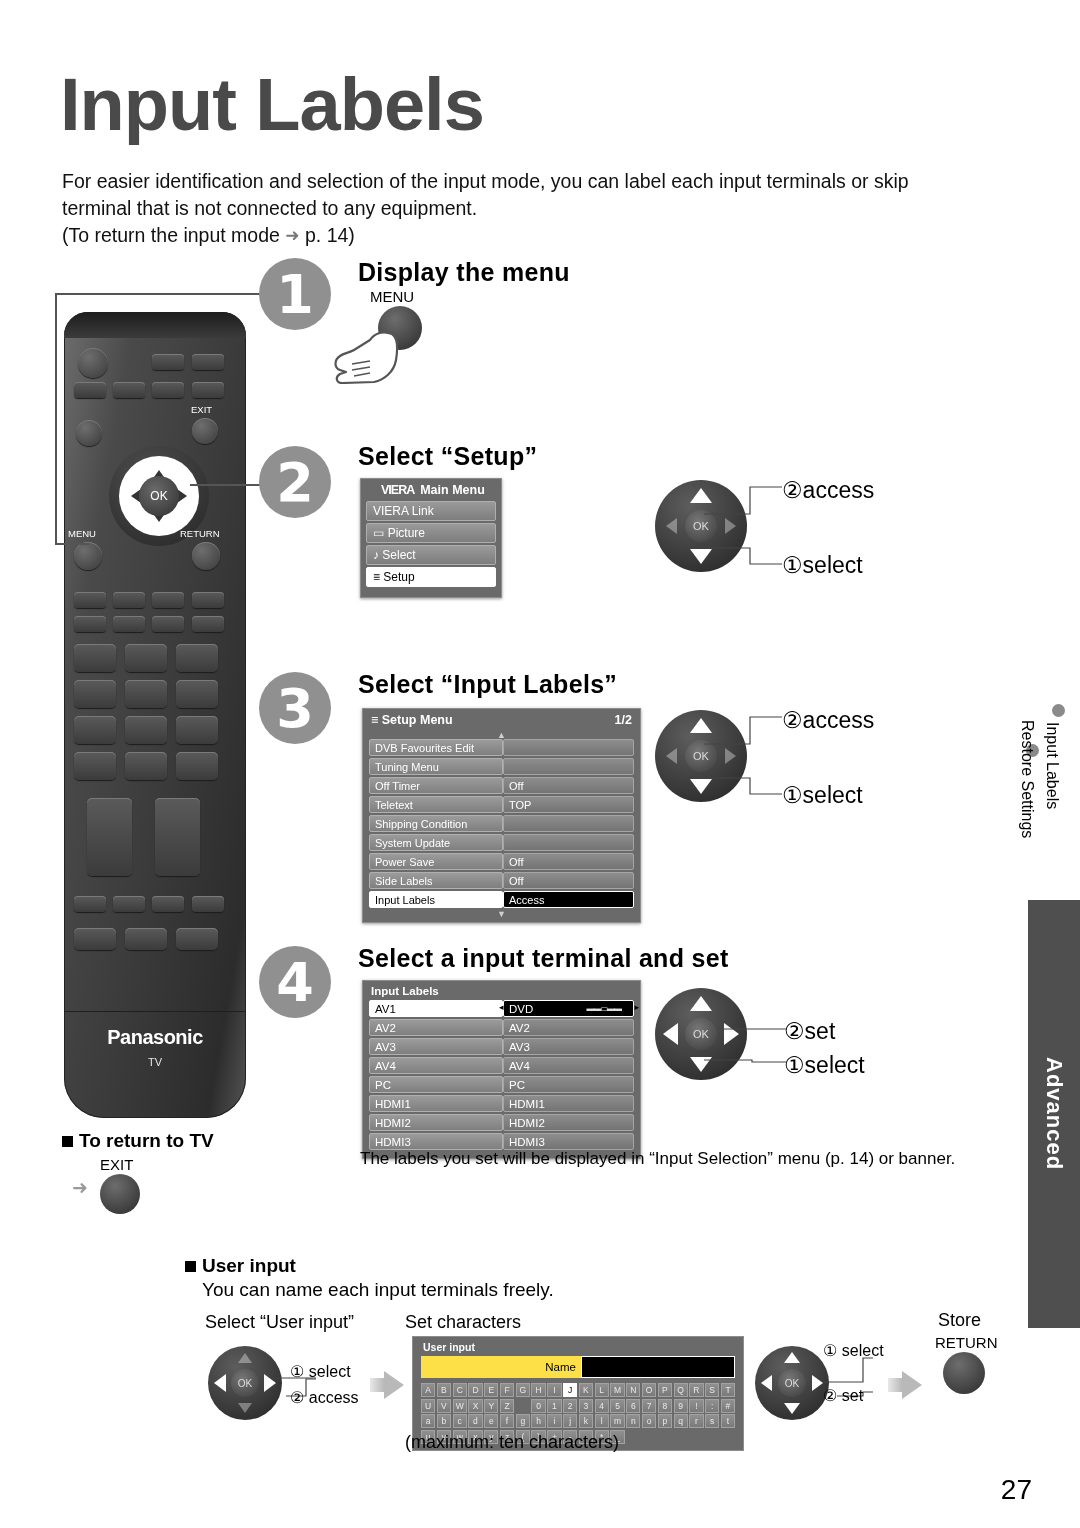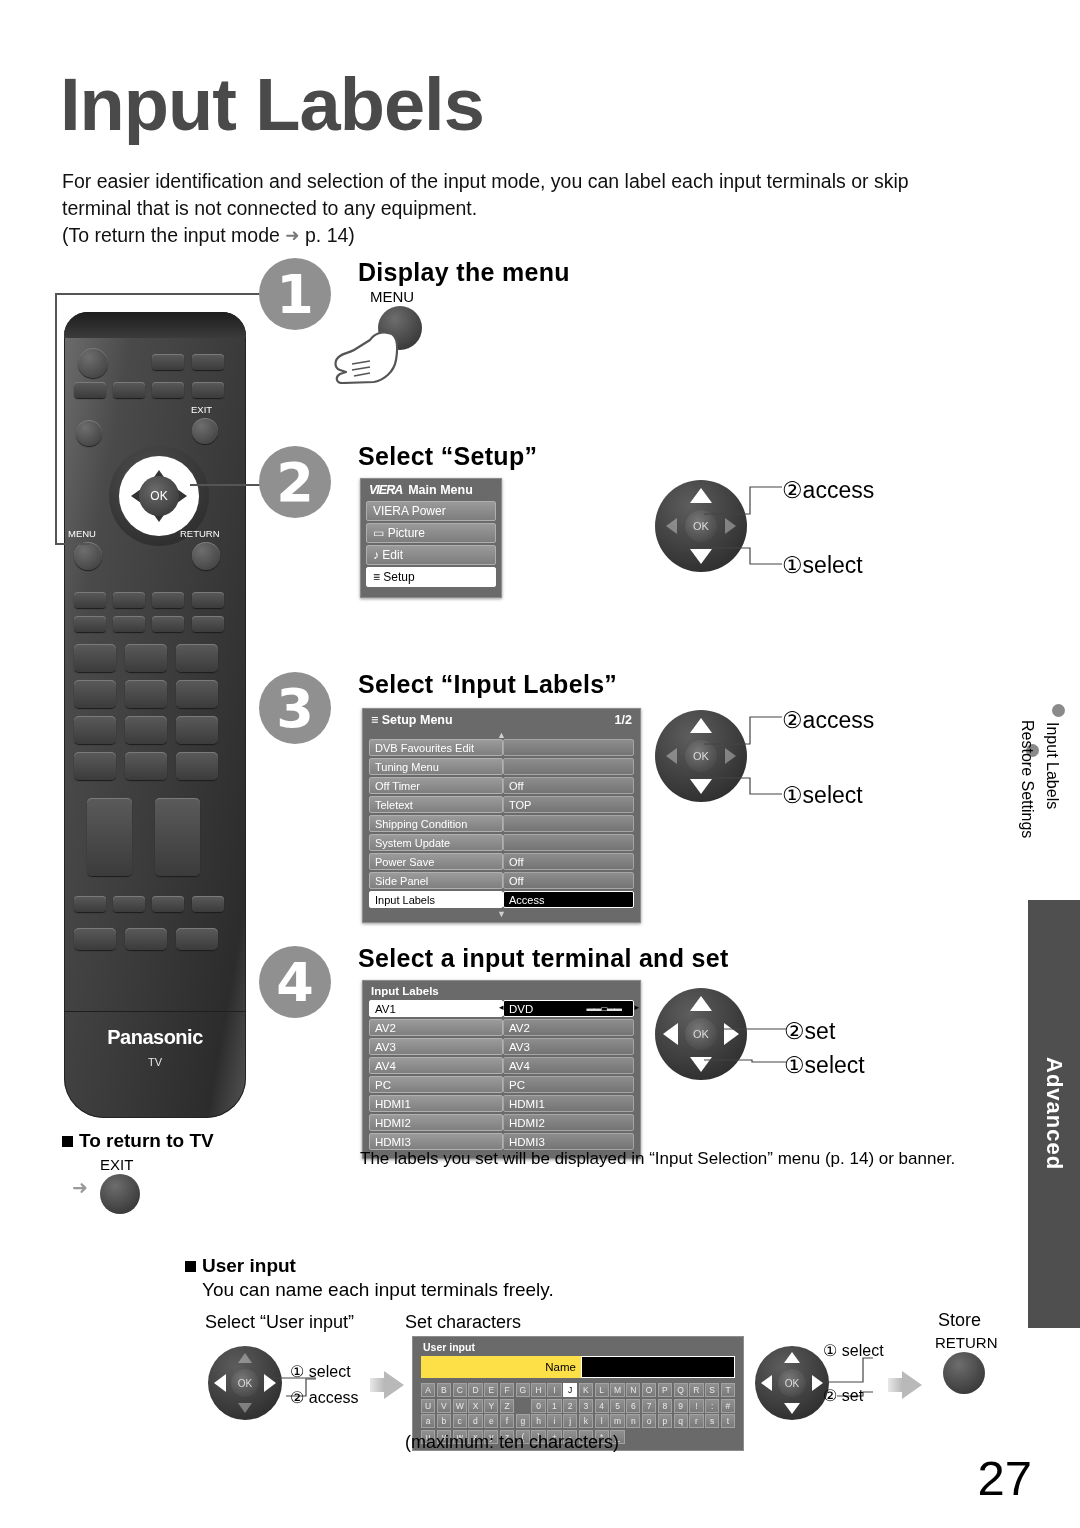--- a/index.html
+++ b/index.html
@@ -52,21 +52,21 @@
   
   .osd{position:absolute;background:#6a6a6a;border:1px solid #8d8d8d;box-shadow:0 1px 3px rgba(0,0,0,.4);}
   .osd-title{color:#fff;font-size:12.5px;font-weight:bold;padding:4px 8px;display:flex;align-items:center;}
   .osd-item{background:linear-gradient(180deg,#9a9a9a,#7d7d7d);color:#fff;font-size:12px;
       padding:2px 6px;border-radius:2px;border:1px solid #aeaeae;}
   .osd-item.sel{background:#fff;color:#000;border-color:#fff;}
 
   
   .mainmenu{left:360px;top:478px;width:140px;}
   .mainmenu .osd-item{display:block;margin:0 5px 2px 5px;}
-  .viera-logo{font-style:italic;font-weight:bold;letter-spacing:-1px;margin-right:6px;}
+  .viera-logo{font-weight:bold;letter-spacing:-1px;margin-right:6px;margin-left:12px;}
 
   
   .setupmenu{left:362px;top:708px;width:277px;}
   .sm-row{display:flex;margin:0 6px 2px 6px;}
   .sm-label{flex:0 0 122px;background:linear-gradient(180deg,#9b9b9b,#7f7f7f);border:1px solid #b0b0b0;
       color:#fff;font-size:11px;padding:1.5px 5px;border-radius:2px;}
   .sm-val{flex:1;background:linear-gradient(180deg,#8d8d8d,#747474);border:1px solid #a5a5a5;
       color:#fff;font-size:11px;padding:1.5px 5px;border-radius:2px;}
   .sm-row.sel .sm-label{background:#fff;color:#000;border-color:#fff;}
   .sm-row.sel .sm-val{background:#000;color:#fff;border-color:#fff;}
@@ -136,21 +136,21 @@
   .key.blank{background:#6a6a6a;border-color:#6a6a6a;}
   .key.sel{background:#fff;color:#000;border-color:#fff;}
   .maxchar{position:absolute;left:405px;top:1432px;font-size:18px;}
   .store-lab{position:absolute;left:938px;top:1310px;font-size:18px;}
   .ret-lab{position:absolute;left:935px;top:1334px;font-size:15px;}
   .ret-btn{position:absolute;left:943px;top:1352px;width:42px;height:42px;border-radius:50%;
       background:radial-gradient(circle at 38% 30%,#6d6d6d,#2b2b2b);}
   .fatarrow{position:absolute;width:0;height:0;border-top:14px solid transparent;border-bottom:14px solid transparent;
       border-left:20px solid #b9b9b9;}
   .fatarrow-tail{position:absolute;height:14px;background:linear-gradient(90deg,#e8e8e8,#b9b9b9);}
-  .pagenum{position:absolute;right:48px;bottom:22px;font-size:49px;}
+  .pagenum{position:absolute;right:48px;bottom:22px;font-size:28px;}
 </style>
 </head>
 <body>
 
 <div class="page">
 
   <div class="title">Input Labels</div>
   <div class="intro">
     <span>For easier identification and selection of the input mode, you can label each input terminals or skip</span><br>
     <span>terminal that is not connected to any equipment.</span><br>
@@ -248,29 +248,29 @@
 
   <div class="step-circle" style="left:259px;top:446px;">2</div>
   <div class="step-head" style="left:358px;top:442px;">Select “Setup”</div>
 
   <div class="osd mainmenu">
     <div class="osd-title">
       <span class="viera-logo">VIERA</span>
       <span>Main Menu</span>
     </div>
     <div class="osd-item">
-      <span>VIERA Power</span>
+      <span>VIERA Link</span>
     </div>
     <div class="osd-item">
       <span>▭</span>
       <span>Picture</span>
     </div>
     <div class="osd-item">
       <span>♪</span>
-      <span>Edit</span>
+      <span>Select</span>
     </div>
     <div class="osd-item sel">
       <span>≡</span>
       <span>Setup</span>
     </div>
     <div style="height:8px"></div>
   </div>
 
   <div class="navpad" style="left:655px;top:480px;">
     <div class="nt up"></div>
@@ -322,21 +322,21 @@
     </div>
     <div class="sm-row">
       <div class="sm-label">System Update</div>
       <div class="sm-val"></div>
     </div>
     <div class="sm-row">
       <div class="sm-label">Power Save</div>
       <div class="sm-val">Off</div>
     </div>
     <div class="sm-row">
-      <div class="sm-label">Side Panel</div>
+      <div class="sm-label">Side Labels</div>
       <div class="sm-val">Off</div>
     </div>
     <div class="sm-row sel">
       <div class="sm-label">Input Labels</div>
       <div class="sm-val">Access</div>
     </div>
     <div class="sm-arrow" style="padding-bottom:4px;">▼</div>
   </div>
 
   <div class="navpad" style="left:655px;top:710px;">

